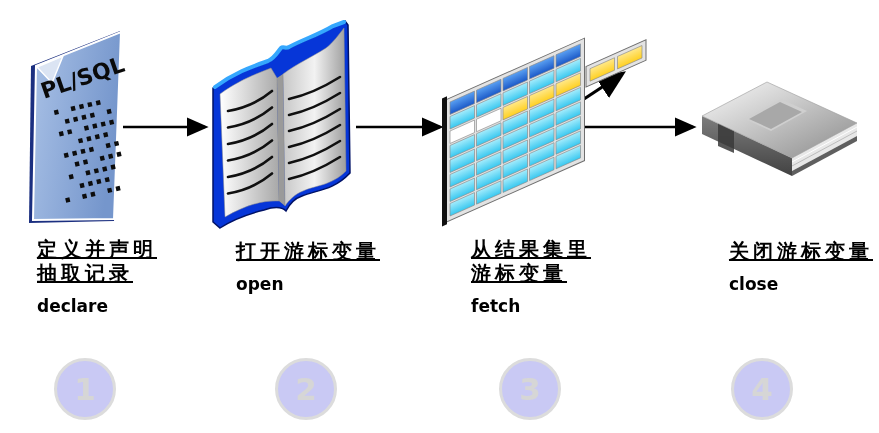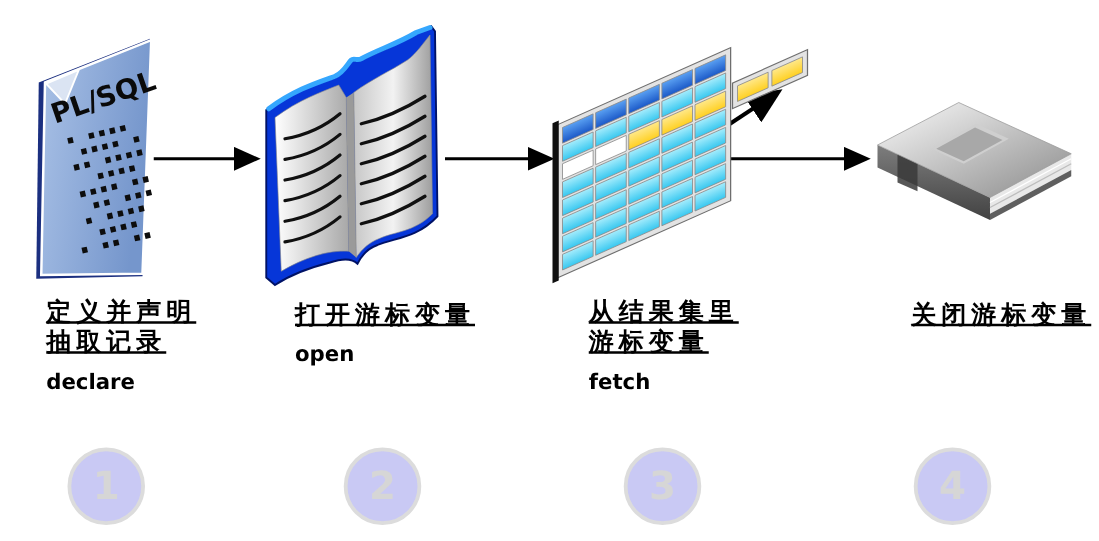--- a/index.html
+++ b/index.html
@@ -226,20 +226,21 @@
     <div class="kw">open</div>
   </div>
   <div class="step-label" style="left:471px;top:237px;">
     <div class="zh-line">从结果集里</div>
     <div class="zh-line">游标变量</div>
     <div class="kw">fetch</div>
   </div>
   <div class="step-label" style="left:729px;top:239px;">
     <div class="zh-line">关闭游标变量</div>
 
+    <div class="kw">close</div>
   </div>
 
   <div class="badge" style="left:54px;top:358px;">1</div>
   <div class="badge" style="left:275px;top:358px;">2</div>
   <div class="badge" style="left:499px;top:358px;">3</div>
   <div class="badge" style="left:731px;top:358px;">4</div>
 
 </div>
 
 </body></html>

